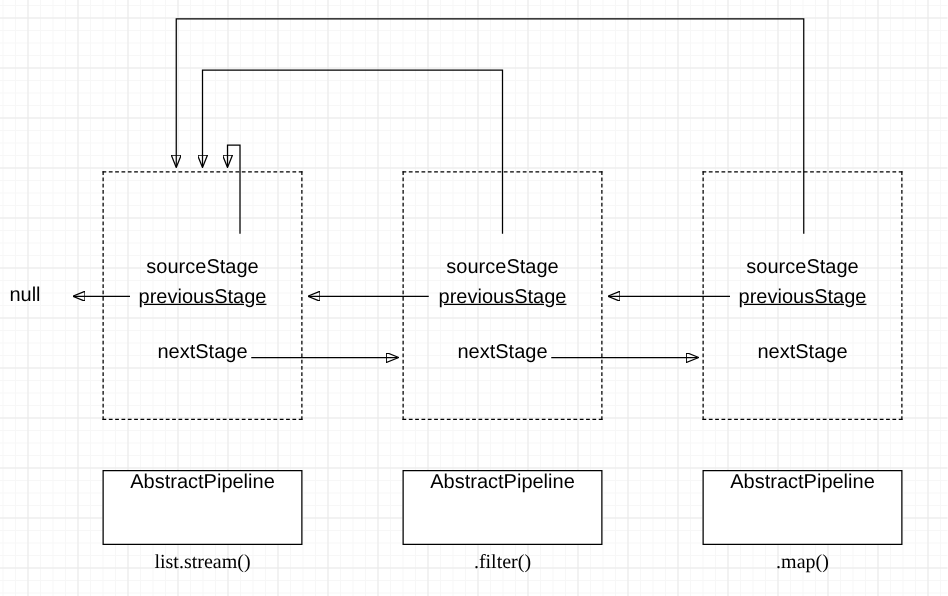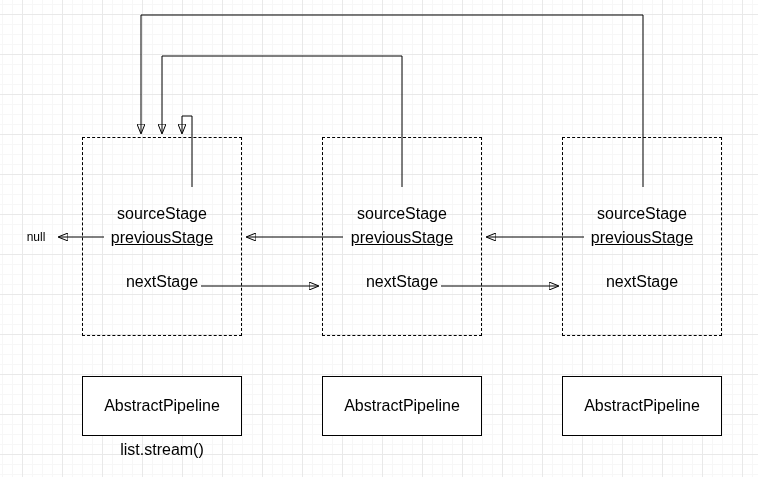--- a/index.html
+++ b/index.html
@@ -49,42 +49,43 @@
   .field.next     { top: 135px; text-align: center; }
 
   .class-box {
     position: absolute;
     width: 160px;
     height: 60px;
     border: 1px solid #000000;
     background: #ffffff;
     box-sizing: border-box;
     display: flex;
-    align-items: center;
+    align-items: flex-start;
     justify-content: center;
     font-size: 16px;
     top: 376px;
   }
   .caption {
     position: absolute;
     width: 160px;
     top: 441px;
     text-align: center;
     font-size: 16px;
     white-space: nowrap;
+    font-family: Liberation Serif, serif;
   }
   .null-label {
     position: absolute;
-    left: 16px;
+    left: 0;
     top: 228px;
     width: 40px;
     height: 18px;
     line-height: 18px;
     text-align: center;
-    font-size: 12px;
+    font-size: 16px;
   }
   .pos-1 { left: 82px; }
   .pos-2 { left: 322px; }
   .pos-3 { left: 562px; }
   .stage-top { top: 137px; }
 
   .arrows-layer {
     position: absolute;
     left: 0;
     top: 0;
@@ -127,20 +128,22 @@
     <span>AbstractPipeline</span>
   </div>
   <div class="class-box pos-2">
     <span>AbstractPipeline</span>
   </div>
   <div class="class-box pos-3">
     <span>AbstractPipeline</span>
   </div>
 
   <div class="caption pos-1">list.stream()</div>
+  <div class="caption pos-2">.filter()</div>
+  <div class="caption pos-3">.map()</div>
 
   <svg class="arrows-layer" viewBox="0 0 758 477" xmlns="http://www.w3.org/2000/svg">
     <defs>
       <marker id="arrowhead" viewBox="0 0 10 8" refX="9" refY="4" markerWidth="10" markerHeight="8" orient="auto">
         <path d="M0,0 L10,4 L0,8 Z" fill="#000000" stroke="none"></path>
       </marker>
     </defs>
 
     <path d="M643,187 L643,15 L141,15 L141,133" marker-end="url(#arrowhead)"></path>
 

